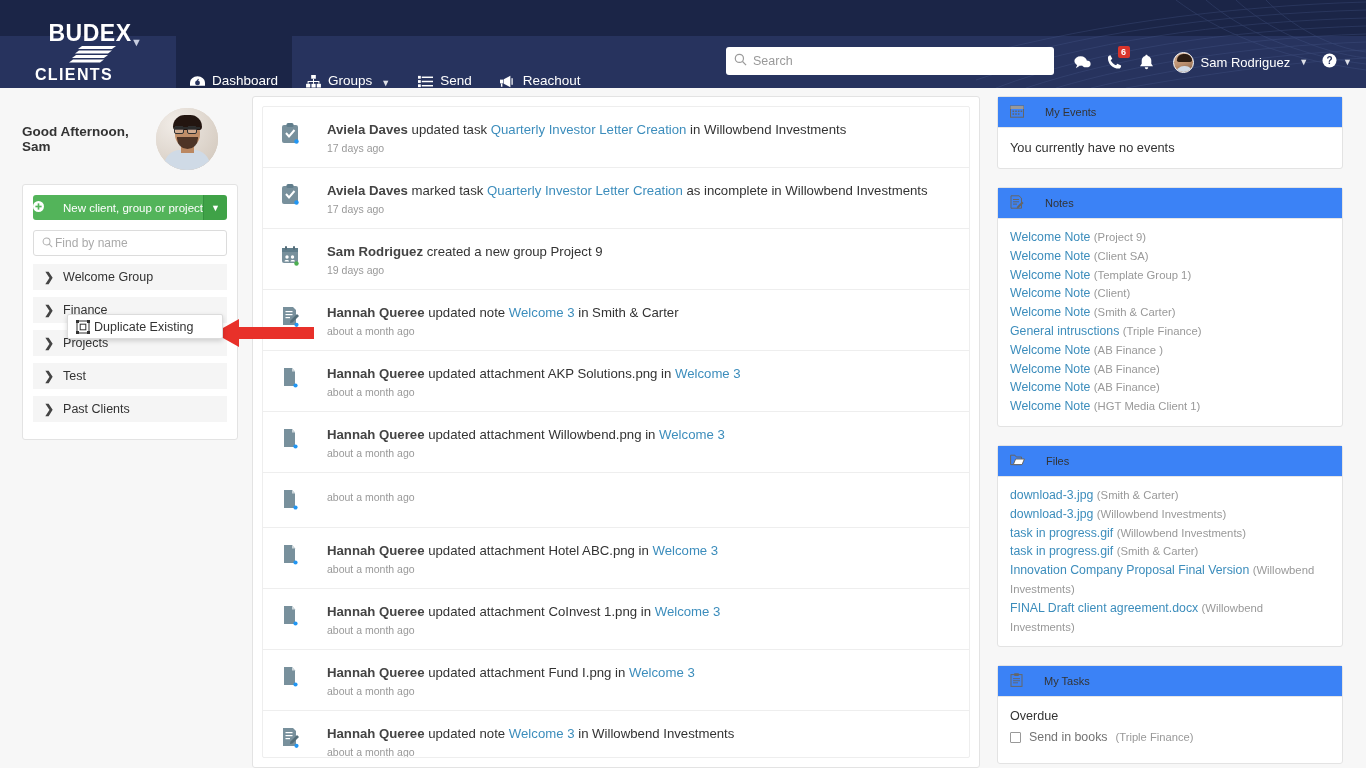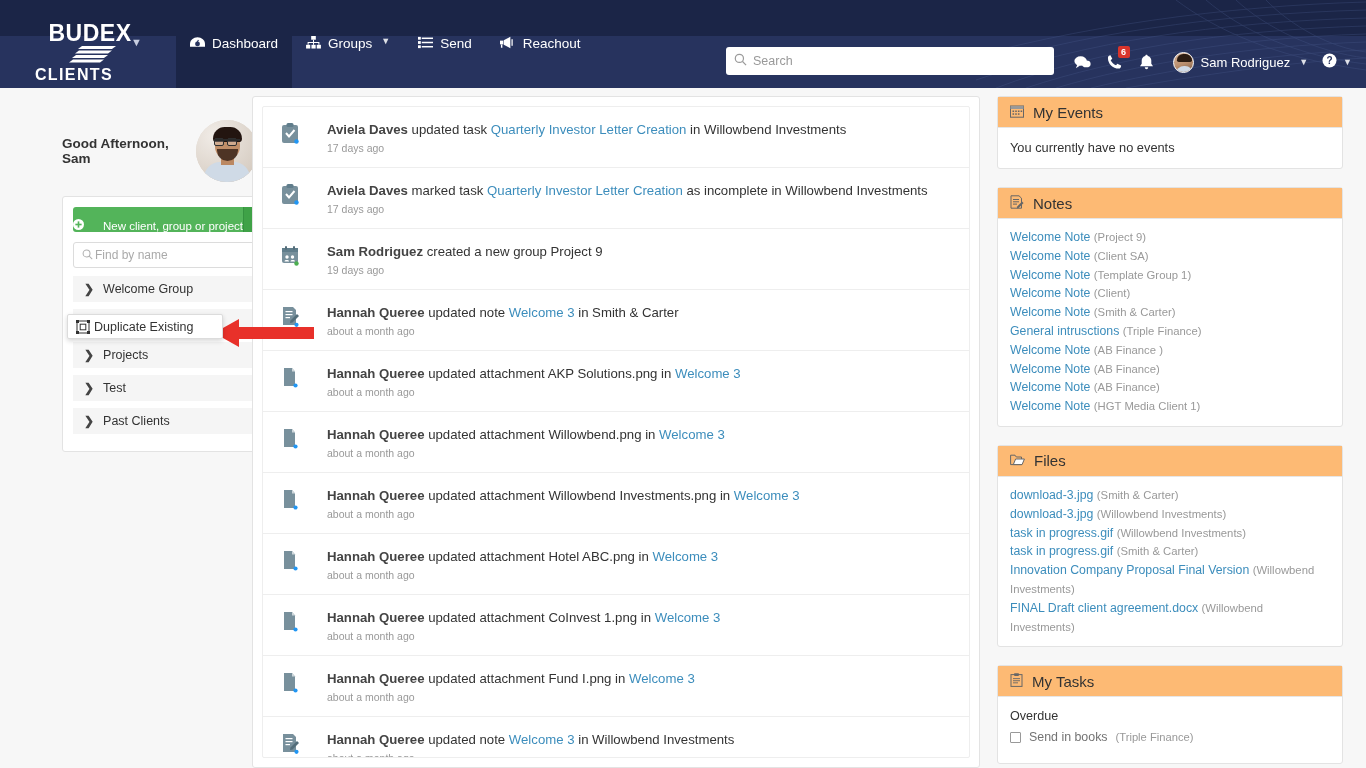--- a/index.html
+++ b/index.html
@@ -40,21 +40,21 @@
     text-align: center; line-height: 17px; width: 128px;
   }
   .logo-caret {
     position: absolute; left: 131px; top: 36px; color: #c7cde0; font-size: 11px;
   }
   .nav-items {
     position: absolute; left: 176px; top: 36px; height: 52px;
     display: flex; align-items: stretch; z-index: 5;
   }
   .nav-item {
-    display: flex; align-items: flex-start; gap: 7px;
+    display: flex; align-items: flex-end; gap: 7px;
     padding: 0 14px; color: #fff; font-size: 13.5px;
     cursor: pointer; white-space: nowrap;
   }
   .nav-item.active { background: #1b2547; }
   .nav-item .ni { display: inline-flex; align-items: center; }
   .nav-caret { font-size: 9px; margin-left: 2px; opacity: .85; }
 
   .nav-right {
     position: absolute; right: 14px; top: 36px; height: 52px;
     display: flex; align-items: center; gap: 0px; z-index: 6;
@@ -91,21 +91,21 @@
     border: 1.5px solid #fff; overflow: hidden; position: relative; flex: none;
   }
   .ua-hair { position:absolute; left:3px; top:1px; width:15px; height:8px; background:#2c1c12; border-radius:7px 7px 2px 2px;}
   .ua-body { position:absolute; left:2px; bottom:-2px; width:17px; height:8px; background:#cfd9e6; border-radius:8px 8px 0 0;}
   .help-chip { display: flex; align-items: center; gap: 4px; color: #fff; font-size: 13px; cursor: pointer; padding-left: 8px;}
 
   
   .page { position: relative; width: 1366px; height: 680px; background: #f7f7f7; }
 
   
-  .sidebar { position: absolute; left: 0; top: 12px; width: 240px; padding: 14px 0 0 22px; margin-left: 40px; }
+  .sidebar { position: absolute; left: 0; top: 0; width: 240px; padding: 14px 0 0 22px; }
   .greet-row { display: flex; align-items: center; justify-content: space-between; width: 196px; height: 74px; }
   .greet-text { font-size: 13.5px; font-weight: bold; color: #333; }
   .big-avatar {
     width: 62px; height: 62px; border-radius: 50%; overflow: hidden; position: relative;
     background: linear-gradient(150deg,#e9e3dd 0%, #dcd2c8 40%, #c3b5a8 100%);
     flex: none;
   }
   .ba-bg { position:absolute; inset:0; background: radial-gradient(circle at 30% 25%, #f1ece7, #cfc4b8); }
   .ba-head { position:absolute; left:19px; top:11px; width:25px; height:28px; border-radius:50% 50% 45% 45%; background:#c08e68; }
   .ba-hair { position:absolute; left:17px; top:7px; width:29px; height:15px; border-radius:14px 14px 4px 4px; background:#231510; }
@@ -116,21 +116,21 @@
   .ba-body { position:absolute; left:8px; bottom:-6px; width:46px; height:26px; border-radius:16px 16px 0 0; background:#cfdae6; }
   .ba-neck { position:absolute; left:25px; top:35px; width:13px; height:10px; background:#bb8862; }
 
   .sidebar-card {
     width: 216px; background: #fff; border: 1px solid #e3e3e3;
     border-radius: 3px; padding: 10px; margin-top: 8px; position: relative;
   }
   .new-btn-row { display: flex; height: 25px; }
   .new-btn {
     flex: 1; background: #53b45a; color: #fff; font-size: 11.5px;
-    display: flex; align-items: flex-end; justify-content: center; gap: 19px;
+    display: flex; align-items: center; justify-content: center; gap: 19px;
     border-radius: 3px 0 0 3px; cursor: pointer; white-space: nowrap;
   }
   .new-btn-caret {
     width: 24px; background: #3fa247; color: #fff; border-radius: 0 3px 3px 0;
     display: flex; align-items: center; justify-content: center; font-size: 9px;
     cursor: pointer; border-left: 1px solid #359340;
   }
   .find-input {
     margin-top: 10px; width: 100%; height: 26px;
     border: 1px solid #dcdcdc; border-radius: 3px;
@@ -179,23 +179,23 @@
   .act-text .lnk { color: #3c8dbc; }
   .act-time { font-size: 10.5px; color: #999; margin-top: 4px; }
 
   
   .right-col { position: absolute; left: 997px; top: 8px; width: 346px; }
   .panel {
     background: #fff; border: 1px solid #e3e3e3; border-radius: 3px;
     margin-bottom: 18px;
   }
   .panel-head {
-    height: 31px; background: #fdba74; border-bottom: 1px solid #e6e6e6;
-    display: flex; align-items: center; gap: 9px; padding: 0 12px;
-    font-size: 15px; color: #333;
+    height: 31px; background: #3b82f6; border-bottom: 1px solid #e6e6e6;
+    display: flex; align-items: center; gap: 21px; padding: 0 12px;
+    font-size: 11px; color: #333;
   }
   .panel-body { padding: 12px 12px 13px 12px; }
   .panel-body.tight { padding: 9px 12px 10px 12px; }
   .plain-line { font-size: 12.8px; color: #333; }
   .link-line { font-size: 12.3px; line-height: 18.8px; }
   .link-line a { color: #3c8dbc; text-decoration: none; }
   .link-line .muted { color: #999; font-size: 11.3px; }
   .task-section-title { font-size: 12.6px; color: #333; margin-bottom: 7px; }
   .task-item { display: flex; align-items: center; gap: 8px; font-size: 12.4px; margin-bottom: 6px; }
   .task-cb { width: 11px; height: 11px; border: 1px solid #999; border-radius: 1px; background: #fff; flex: none; }
@@ -543,23 +543,20 @@
 
       <div class="act-row">
         <span class="act-icon">
           <svg width="18" height="21" viewBox="0 0 18 21">
               <path d="M3,1 L11,1 L14,4.5 L14,19 L3,19 Z" fill="#78909c"></path>
               <path d="M11,1 L11,4.5 L14,4.5 Z" fill="#cfd8dc"></path>
               <circle cx="14.5" cy="18.5" r="2.1" fill="#2196f3"></circle>
             </svg>
         </span>
         <div class="act-body">
-          <div class="act-text">
-            <span class="who">Hannah Queree</span><span> updated attachment Willowbend Investments.png in </span><span class="lnk">Welcome 3</span><span></span>
-          </div>
           <div class="act-time">about a month ago</div>
         </div>
       </div>
 
       <div class="act-row">
         <span class="act-icon">
           <svg width="18" height="21" viewBox="0 0 18 21">
               <path d="M3,1 L11,1 L14,4.5 L14,19 L3,19 Z" fill="#78909c"></path>
               <path d="M11,1 L11,4.5 L14,4.5 Z" fill="#cfd8dc"></path>
               <circle cx="14.5" cy="18.5" r="2.1" fill="#2196f3"></circle>

